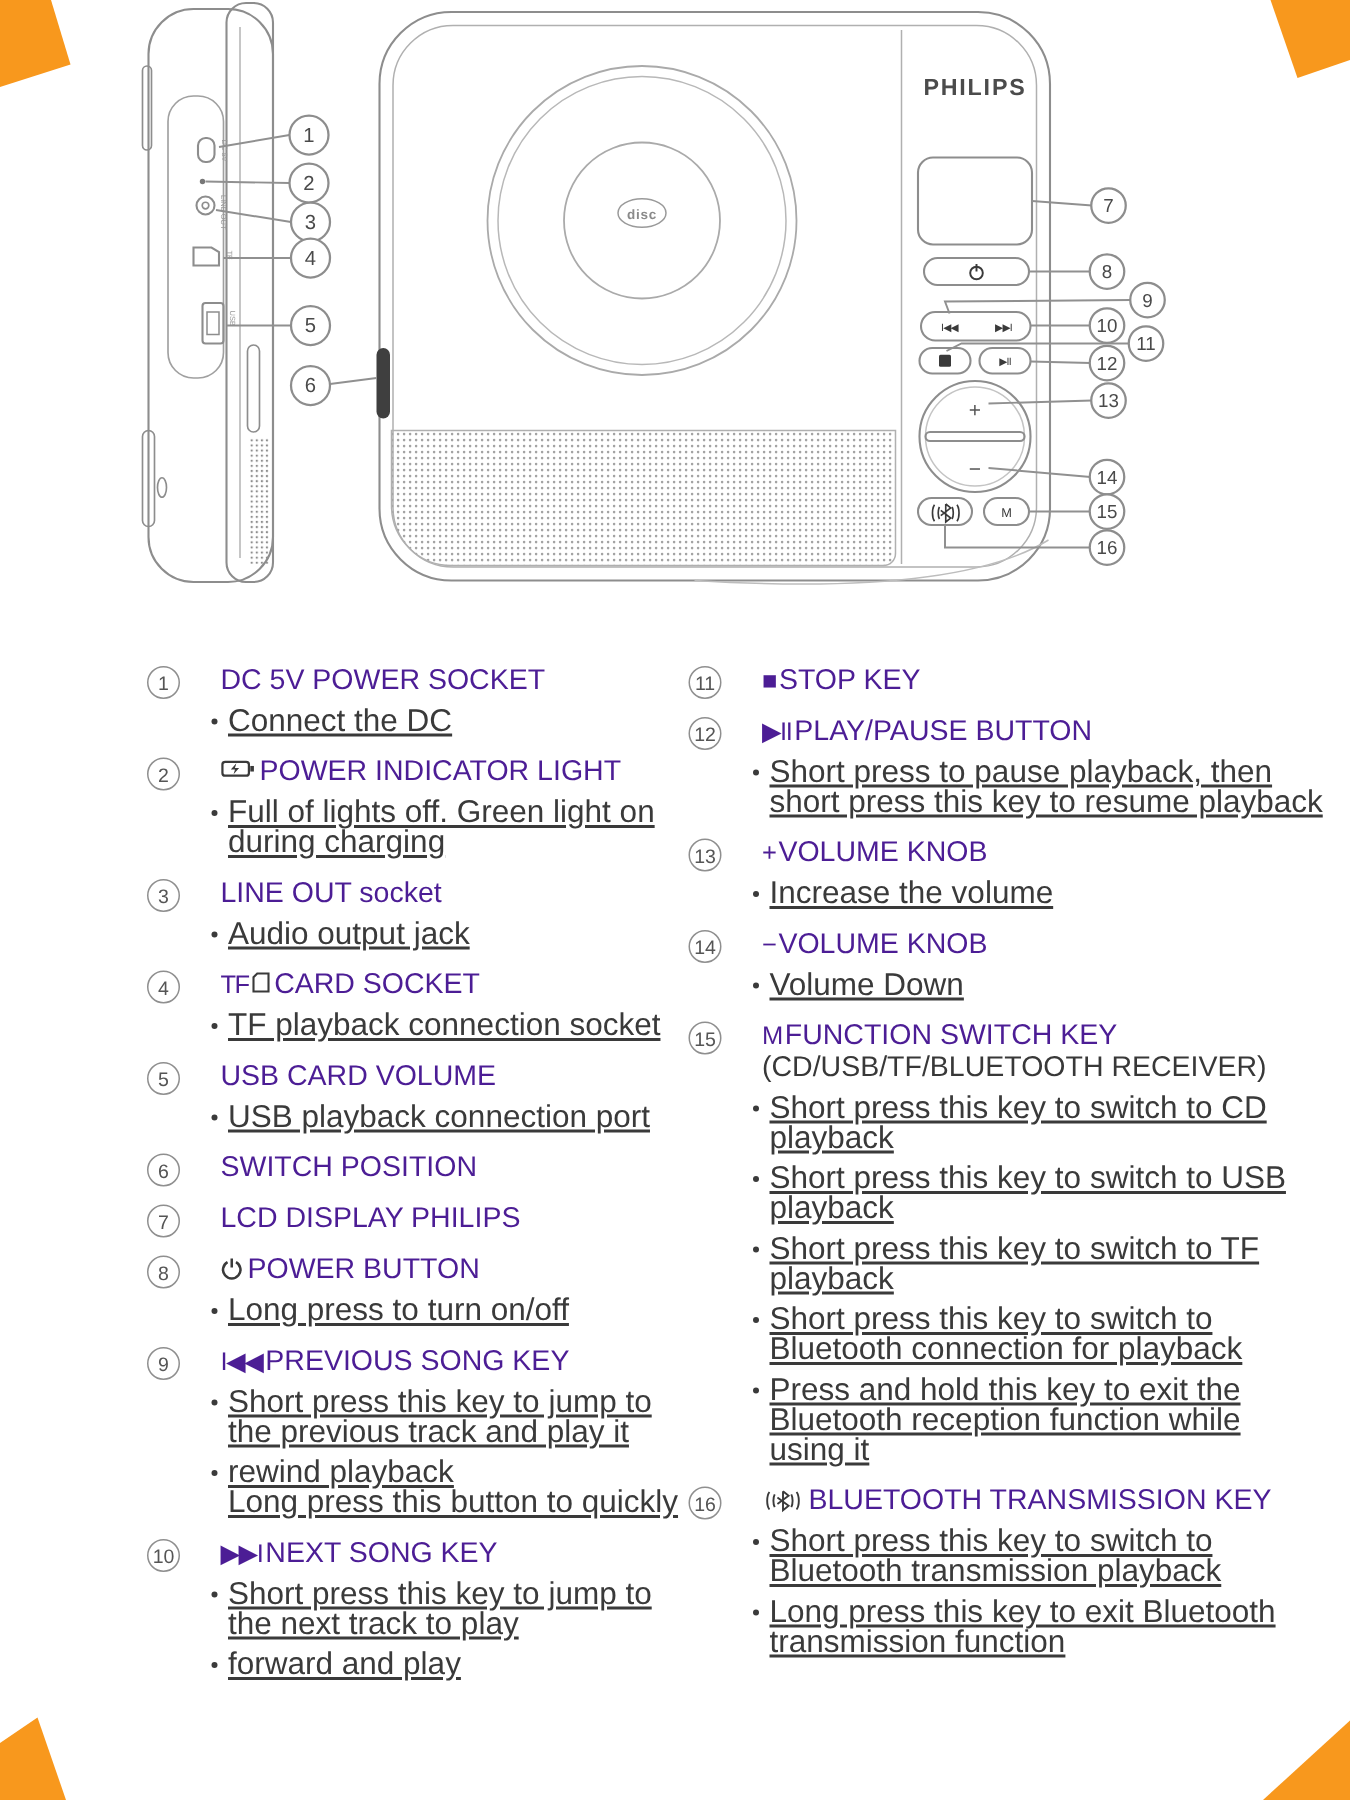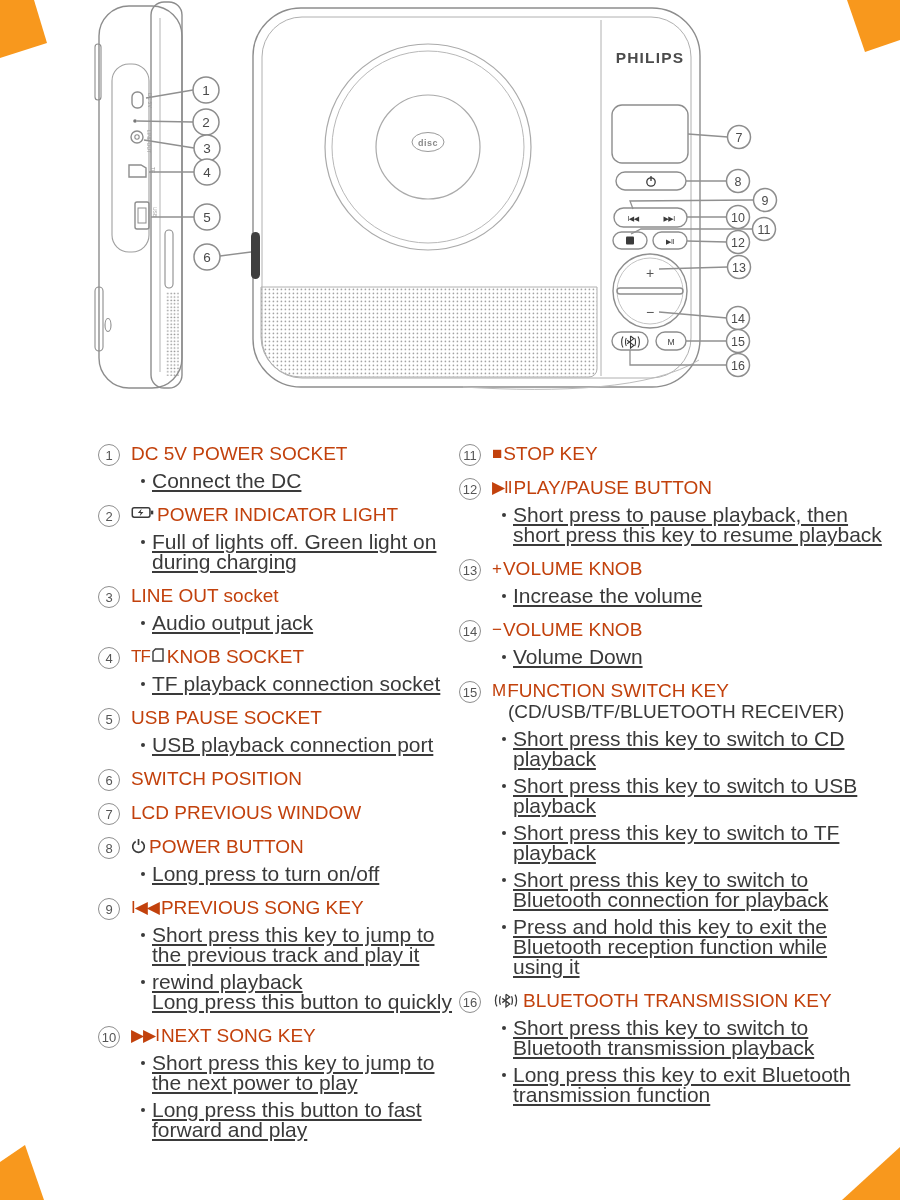--- a/index.html
+++ b/index.html
@@ -7,21 +7,21 @@
        font-family:"Liberation Sans",sans-serif;}
   #diagram{position:absolute;left:0;top:0;}
   #corners{position:absolute;left:0;top:0;pointer-events:none;}
   .legend{position:absolute;color:#3a3a3a;}
   #legend-left{left:131px;top:443px;width:332px;}
   #legend-right{left:492px;top:443px;width:410px;}
   .litem{position:relative;margin-bottom:13px;}
   .lnum{position:absolute;left:-33px;top:1px;width:20px;height:20px;border:1.5px solid #8f8f8f;
         border-radius:50%;font-size:13px;display:flex;align-items:center;justify-content:center;
         color:#555;background:#fff;}
-  .ltitle{font-size:19px;line-height:21px;display:flex;align-items:flex-start;color:#c2410c;}
+  .ltitle{font-size:19px;line-height:21px;display:flex;align-items:flex-start;color:#4c1d95;margin-left:16px;}
   .itxt{font-size:17px;margin-right:2px;letter-spacing:-1px;white-space:nowrap;}
   .licon{margin:2px 3px 0 0;display:inline-flex;align-items:center;}
   .lsub{font-size:19px;line-height:21px;margin-left:16px;color:#383838;}
   .lbullet{position:relative;font-size:21px;line-height:20px;margin:7px 0 0 10px;padding-left:11px;text-decoration:underline;}
   .lbullet::before{content:"";position:absolute;left:0;top:8px;width:4px;height:4px;
         border-radius:50%;background:#3a3a3a;}
   svg text{font-family:"Liberation Sans",sans-serif;}
 </style>
 </head>
 <body>
@@ -249,51 +249,51 @@
     <div class="litem">
       <span class="lnum">4</span>
       <div class="ltitle">
         <span class="itxt">TF</span>
         <span class="licon">
           <svg width="12" height="14" viewBox="0 0 12 14">
             <path d="M3.5 1 H11 V13 H1 V3.5 Z" fill="none" stroke="#3a3a3a" stroke-width="1.4"></path>
           </svg>
         </span>
         <div class="ttext">
-          <div>KNOB SOCKET</div>
+          <div>CARD SOCKET</div>
         </div>
       </div>
       <div class="lbullet">
         <div>TF playback connection socket</div>
       </div>
     </div>
     <div class="litem">
       <span class="lnum">5</span>
       <div class="ltitle">
         <div class="ttext">
-          <div>USB PAUSE SOCKET</div>
+          <div>USB CARD VOLUME</div>
         </div>
       </div>
       <div class="lbullet">
         <div>USB playback connection port</div>
       </div>
     </div>
     <div class="litem">
       <span class="lnum">6</span>
       <div class="ltitle">
         <div class="ttext">
           <div>SWITCH POSITION</div>
         </div>
       </div>
     </div>
     <div class="litem">
       <span class="lnum">7</span>
       <div class="ltitle">
         <div class="ttext">
-          <div>LCD PREVIOUS WINDOW</div>
+          <div>LCD DISPLAY PHILIPS</div>
         </div>
       </div>
     </div>
     <div class="litem">
       <span class="lnum">8</span>
       <div class="ltitle">
         <span class="licon">
           <svg width="15" height="16" viewBox="0 0 16 17">
             <path d="M5 3.6 A6.2 6.2 0 1 0 11 3.6" fill="none" stroke="#3a3a3a" stroke-width="1.8"></path>
             <line x1="8" y1="1" x2="8" y2="7.5" stroke="#3a3a3a" stroke-width="1.8"></line>
@@ -327,24 +327,23 @@
     <div class="litem">
       <span class="lnum">10</span>
       <div class="ltitle">
         <span class="itxt">▶▶I</span>
         <div class="ttext">
           <div>NEXT SONG KEY</div>
         </div>
       </div>
       <div class="lbullet">
         <div>Short press this key to jump to</div>
-        <div>the next power to play</div>
-      </div>
-      <div class="lbullet">
-        <div>Long press this button to fast</div>
+        <div>the next track to play</div>
+      </div>
+      <div class="lbullet">
         <div>forward and play</div>
       </div>
     </div>
   </div>
 <div id="legend-right" class="legend">
     <div class="litem">
       <span class="lnum">11</span>
       <div class="ltitle">
         <span class="itxt">■</span>
         <div class="ttext">

